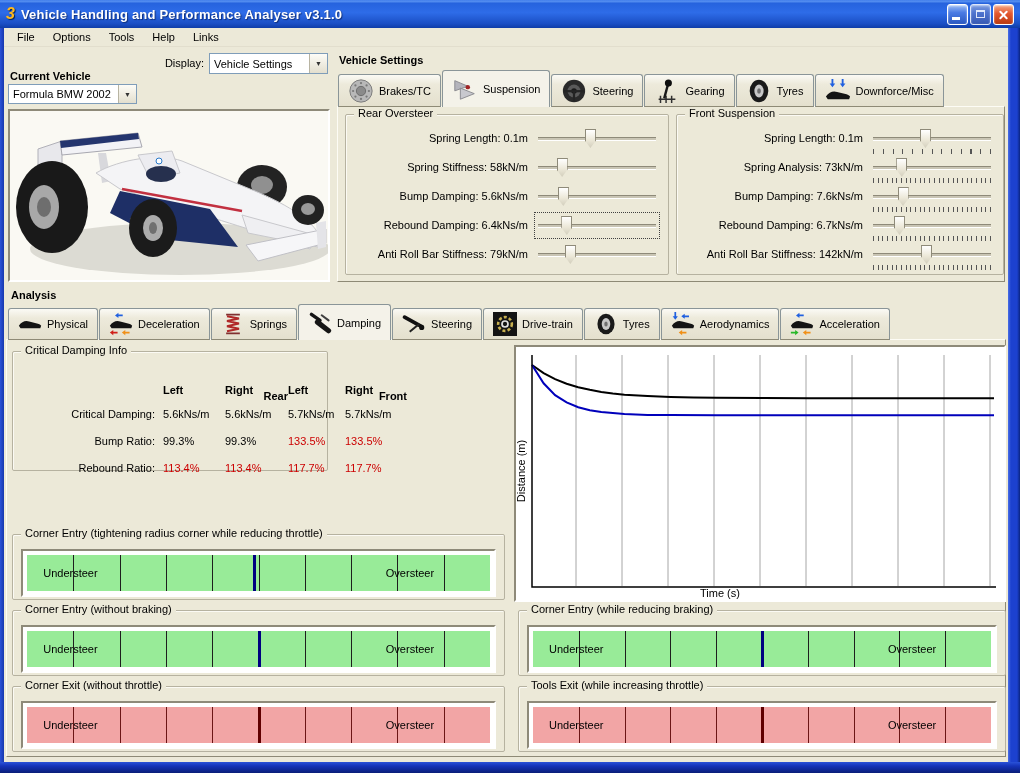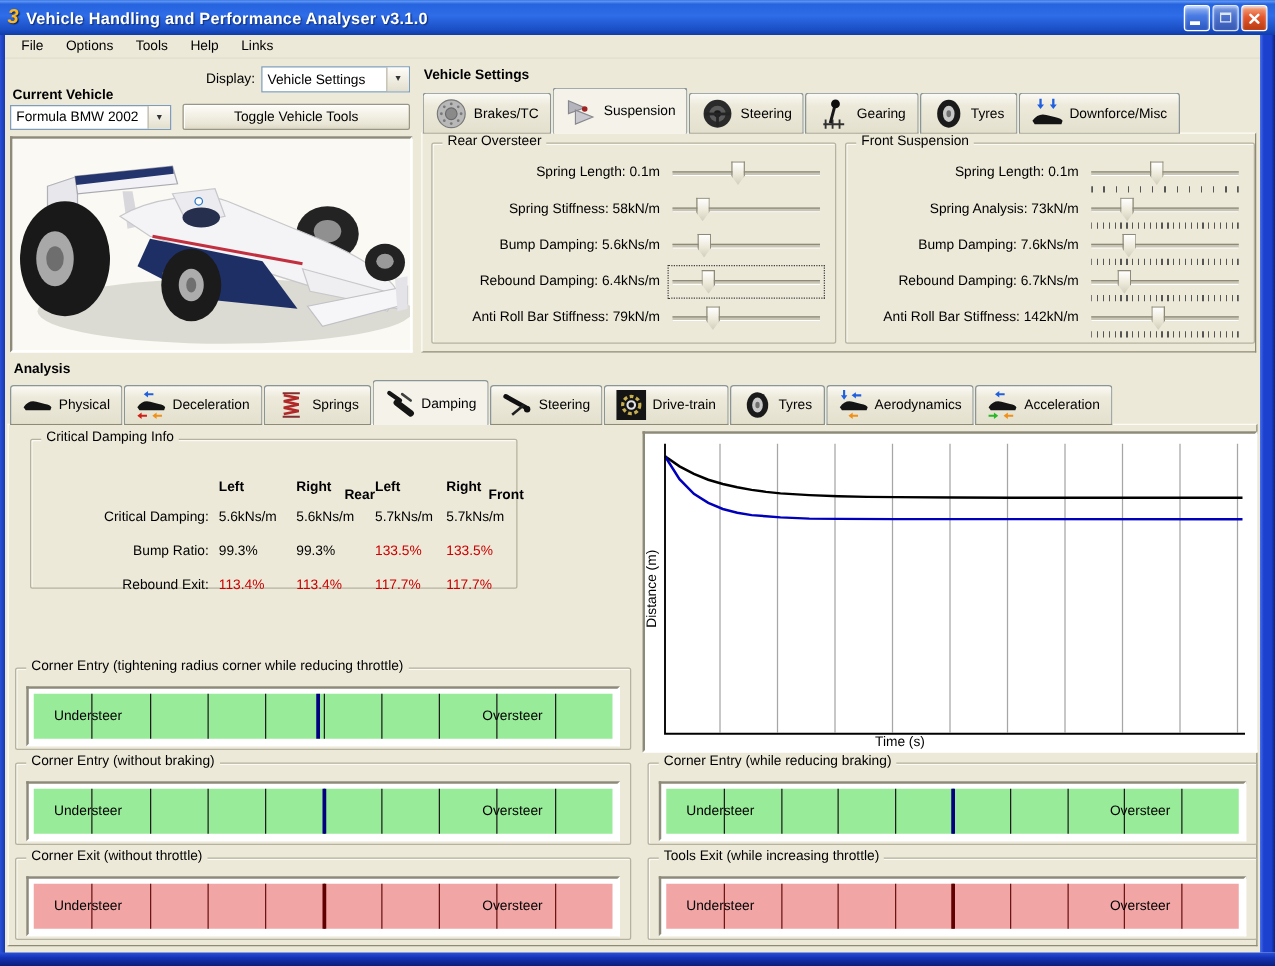--- a/index.html
+++ b/index.html
@@ -120,21 +120,20 @@
   <div class="abs combo" style="left:209px;top:53px;width:119px;height:21px;">
     <span>Vehicle Settings</span>
     <span class="combo-btn">▼</span>
   </div>
 
   <div class="abs bold" style="left:10px;top:70px;">Current Vehicle</div>
   <div class="abs combo" style="left:8px;top:84px;width:129px;height:20px;">
     <span>Formula BMW 2002</span>
     <span class="combo-btn">▼</span>
   </div>
-  <div class="abs btn" style="left:146px;top:83px;width:182px;height:21px;">Toggle Vehicle Tools</div>
 
   <div class="abs sunken" style="left:8px;top:109px;width:322px;height:173px;">
     <svg viewBox="0 0 318 169" width="318" height="169">
       <rect width="318" height="169" fill="#FAF9F3"></rect>
       <ellipse cx="170" cy="138" rx="150" ry="26" fill="#DCDBD3"></ellipse>
       <polygon points="28,38 52,30 52,62 28,68" fill="#E8E8EC" stroke="#B0B0B8"></polygon>
       <polygon points="50,30 128,22 132,36 52,44" fill="#F2F2F6" stroke="#A8A8B0"></polygon>
       <polygon points="50,30 128,22 129,28 51,37" fill="#24356E"></polygon>
       <polygon points="88,42 96,42 101,70 92,72" fill="#D8D8DC"></polygon>
       <ellipse cx="252" cy="76" rx="25" ry="22" fill="#232323"></ellipse>
@@ -430,42 +429,42 @@
             <path d="M1 16 q5 -7 12 -5 l8 2 q5 1 6 3 l-1 3 H3 Z" fill="#141414"></path>
             <polygon points="10,24 6,21 6,23 1,23 1,25 6,25 6,27" fill="#28B828"></polygon>
             <polygon points="15,24 19,21 19,23 24,23 24,25 19,25 19,27" fill="#F09018"></polygon>
           </svg>
         </span>
         <span class="tab-label">Acceleration</span>
       </div>
     </div>
   <div class="abs page" style="left:6px;top:339px;width:1000px;height:418px;"></div>
 
-  <div class="abs gb" style="left:24px;top:351px;width:390px;height:120px;padding-left:24px;">
+  <div class="abs gb" style="left:12px;top:351px;width:316px;height:120px;padding-left:24px;">
     <span class="gb-title">Critical Damping Info</span>
     <div class="crit-grid" id="crit-grid">
       <div></div>
       <div class="c-group" style="grid-column:2/4;">Rear</div>
       <div class="c-group" style="grid-column:4/6;">Front</div>
       <div></div>
       <div class="c-col">Left</div>
       <div class="c-col">Right</div>
       <div class="c-col">Left</div>
       <div class="c-col">Right</div>
     <div class="c-rowlabel">Critical Damping:</div>
         <div>5.6kNs/m</div>
         <div>5.6kNs/m</div>
         <div>5.7kNs/m</div>
         <div>5.7kNs/m</div>
         <div class="c-rowlabel">Bump Ratio:</div>
         <div>99.3%</div>
         <div>99.3%</div>
         <div class="redval">133.5%</div>
         <div class="redval">133.5%</div>
-        <div class="c-rowlabel">Rebound Exit:</div>
+        <div class="c-rowlabel">Rebound Ratio:</div>
         <div class="redval">113.4%</div>
         <div class="redval">113.4%</div>
         <div class="redval">117.7%</div>
         <div class="redval">117.7%</div>
       </div>
   </div>
 
   <div class="abs sunken chart-box" style="left:514px;top:345px;width:492px;height:257px;">
     <svg id="chart-svg" viewBox="0 0 488 253" width="488" height="253">
       <g id="chart-grid" stroke="#A6A6A6" stroke-width="1">

